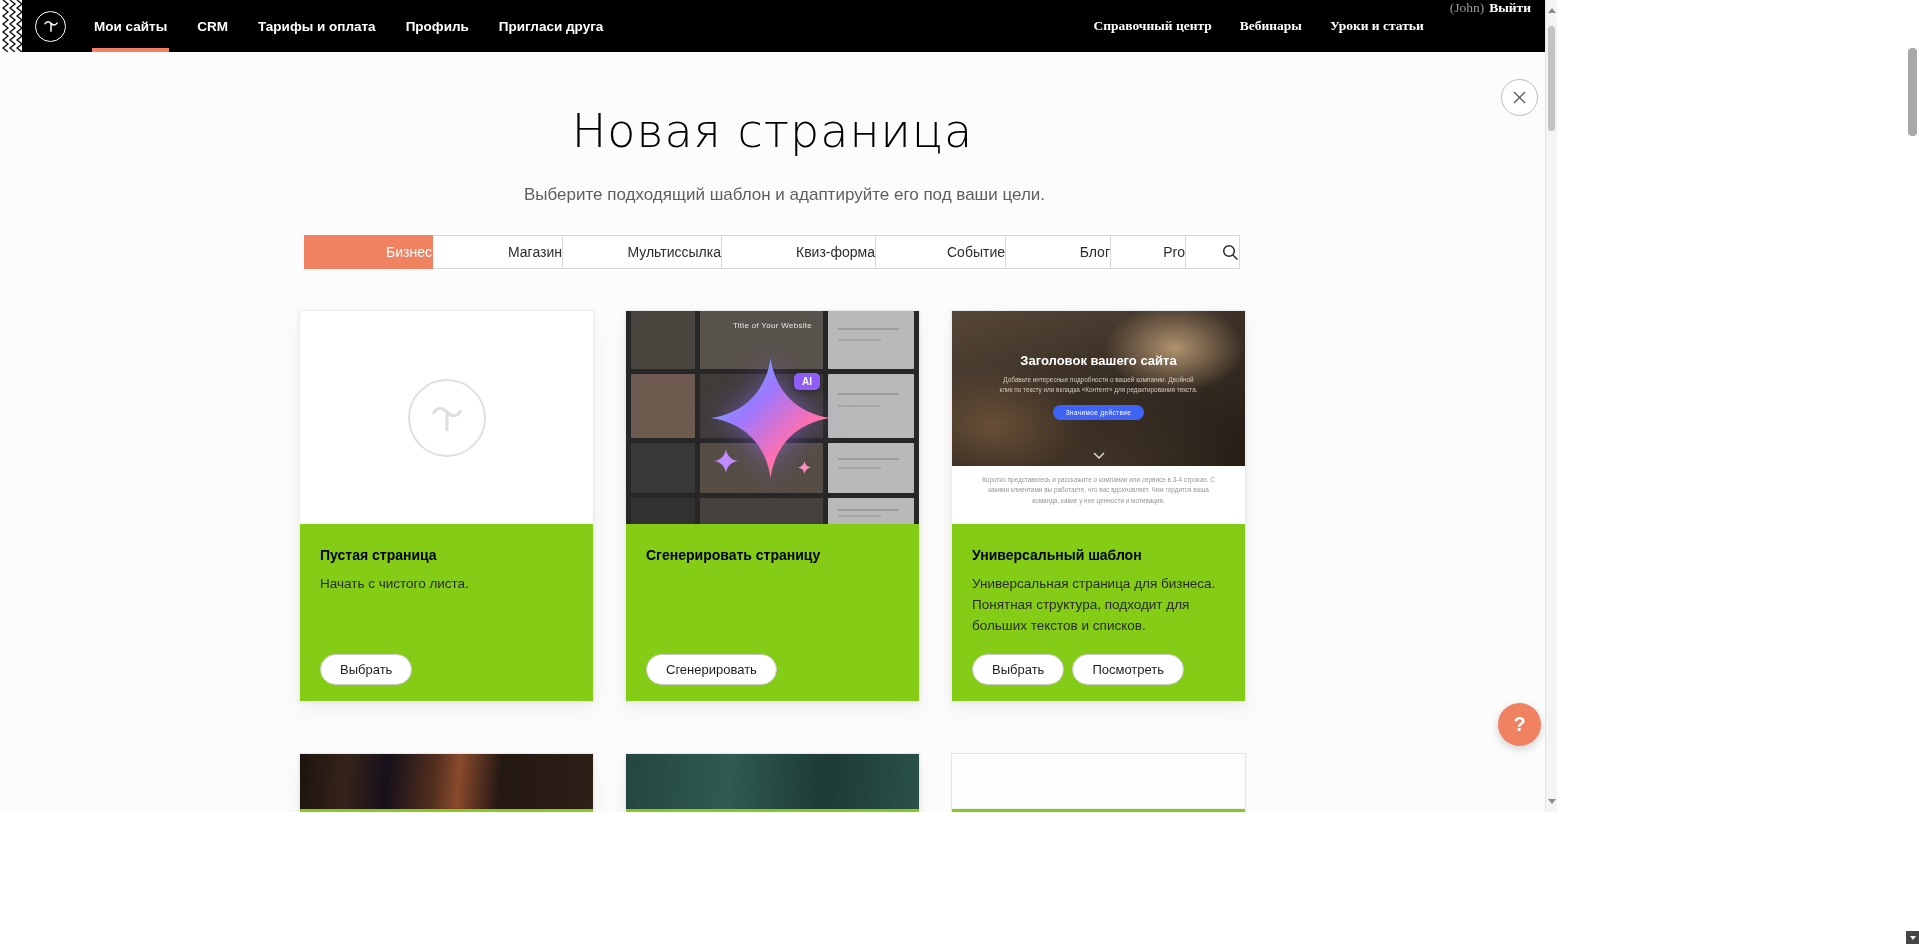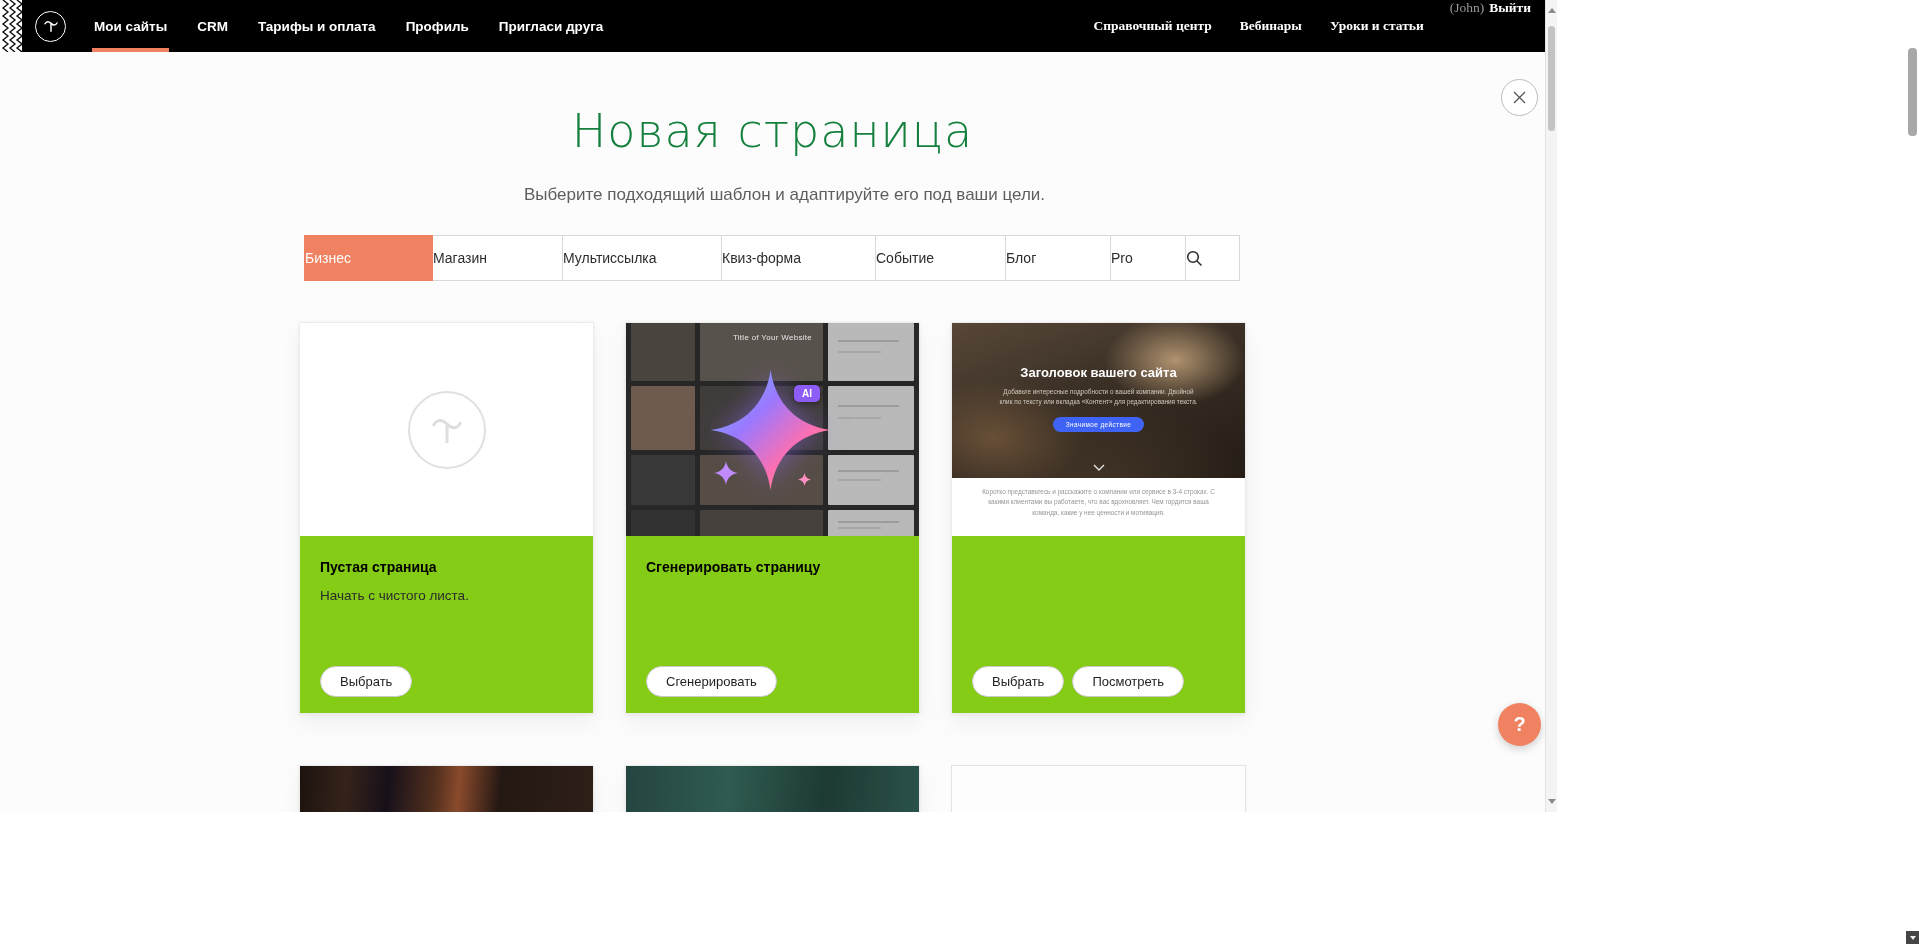--- a/index.html
+++ b/index.html
@@ -26,27 +26,27 @@
   .nav-item{display:flex;align-items:center;height:52px;padding:4px 2px 0 2px;margin-right:26px;
     font-size:13.5px;font-weight:700;color:#fff;border-bottom:4px solid transparent;cursor:pointer;white-space:nowrap;}
   .nav-item.active{border-bottom-color:var(--accent);}
   .nav-right{display:flex;align-items:flex-start;margin-left:auto;margin-right:14px;font-family:Liberation Serif, serif;}
   .nav-right .nav-item{margin-right:24px;border-bottom:none;padding-top:0;}
   .user-block{display:flex;align-items:center;font-size:13.5px;font-weight:700;white-space:nowrap;cursor:pointer;margin-right:0;}
   .user-name{color:#9a9a9a;font-weight:400;margin-right:5px;}
 
   
   .main{position:absolute;left:0;top:52px;width:1545px;text-align:center;}
-  .page-title{margin-top:52px;font-size:46px;font-weight:200;letter-spacing:1px;color:#15803d;
+  .page-title{margin-top:52px;font-size:46px;font-weight:200;letter-spacing:1px;color:#000000;
     font-family:"DejaVu Sans","Liberation Sans",sans-serif;}
   .page-subtitle{margin-top:27px;font-size:17px;color:#5e5e5e;font-weight:400;margin-left:24px;}
 
   
   .tabs{display:flex;justify-content:center;margin-top:30px;}
-  .tab{height:46px;display:flex;align-items:center;justify-content:flex-start;background:#fff;
+  .tab{height:34px;display:flex;align-items:center;justify-content:flex-end;background:#fff;
     border:1px solid #d8d8d8;margin-left:-1px;font-size:14px;color:#2c2c2c;cursor:pointer;position:relative;}
   .tab.active{background:var(--accent);border-color:var(--accent);color:#fff;z-index:2;}
 
   
   .grid{width:947px;margin:41px auto 0;display:grid;grid-template-columns:repeat(3,295px);gap:31px;text-align:left;}
   .grid.row2{margin-top:51px;}
   .card{position:relative;background:#84cc16;border:1px solid #ececec;height:392px;
     box-shadow:0 1px 4px rgba(0,0,0,.06),0 10px 22px rgba(0,0,0,.05);}
   .grid.row2 .card{height:240px;}
   .preview{position:relative;height:213px;overflow:hidden;}
@@ -302,20 +302,24 @@
               <div class="hero-subtext">Добавьте интересные подробности о вашей компании. Двойной клик по тексту или вкладка «Контент» для редактирования текста.</div>
               <div class="hero-cta">Значимое действие</div>
               <svg class="hero-chevron" width="12" height="7" viewBox="0 0 12 7">
                 <polyline points="1,1 6,6 11,1" fill="none" stroke="#e4e4e4" stroke-width="1.4"></polyline>
               </svg>
             </div>
             <div class="preview-body">
               <div class="preview-body-text">Коротко представьтесь и расскажите о компании или сервисе в 3-4 строках. С какими клиентами вы работаете, что вас вдохновляет. Чем гордится ваша команда, какие у нее ценности и мотивация.</div>
             </div>
           </div>
+          <div class="card-body">
+            <div class="card-title">Универсальный шаблон</div>
+            <div class="card-desc">Универсальная страница для бизнеса. Понятная структура, подходит для больших текстов и списков.</div>
+          </div>
           <div class="btn-row">
             <button class="pill-btn">Выбрать</button>
             <button class="pill-btn">Посмотреть</button>
           </div>
         </div>
       </div>
 
       <div class="grid row2">
         <div class="card">
           <div class="band band-dark"></div>

